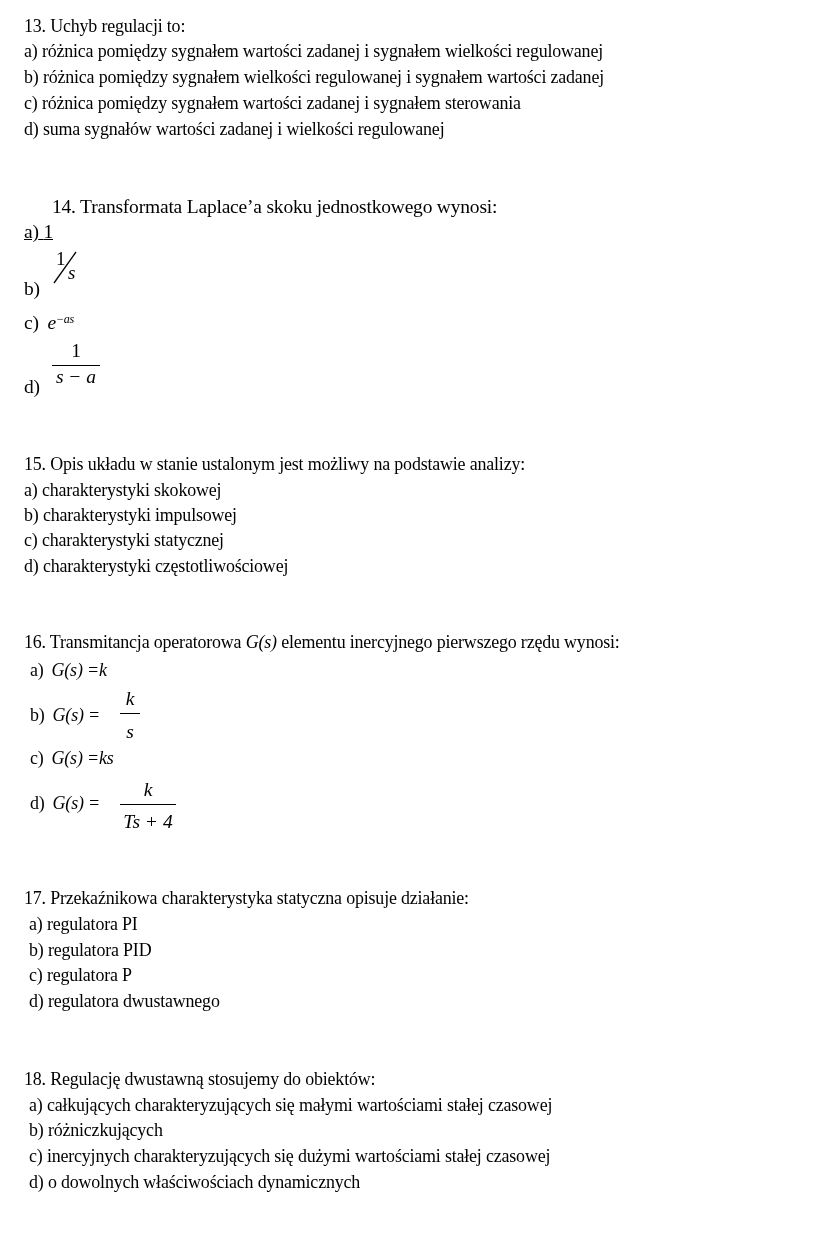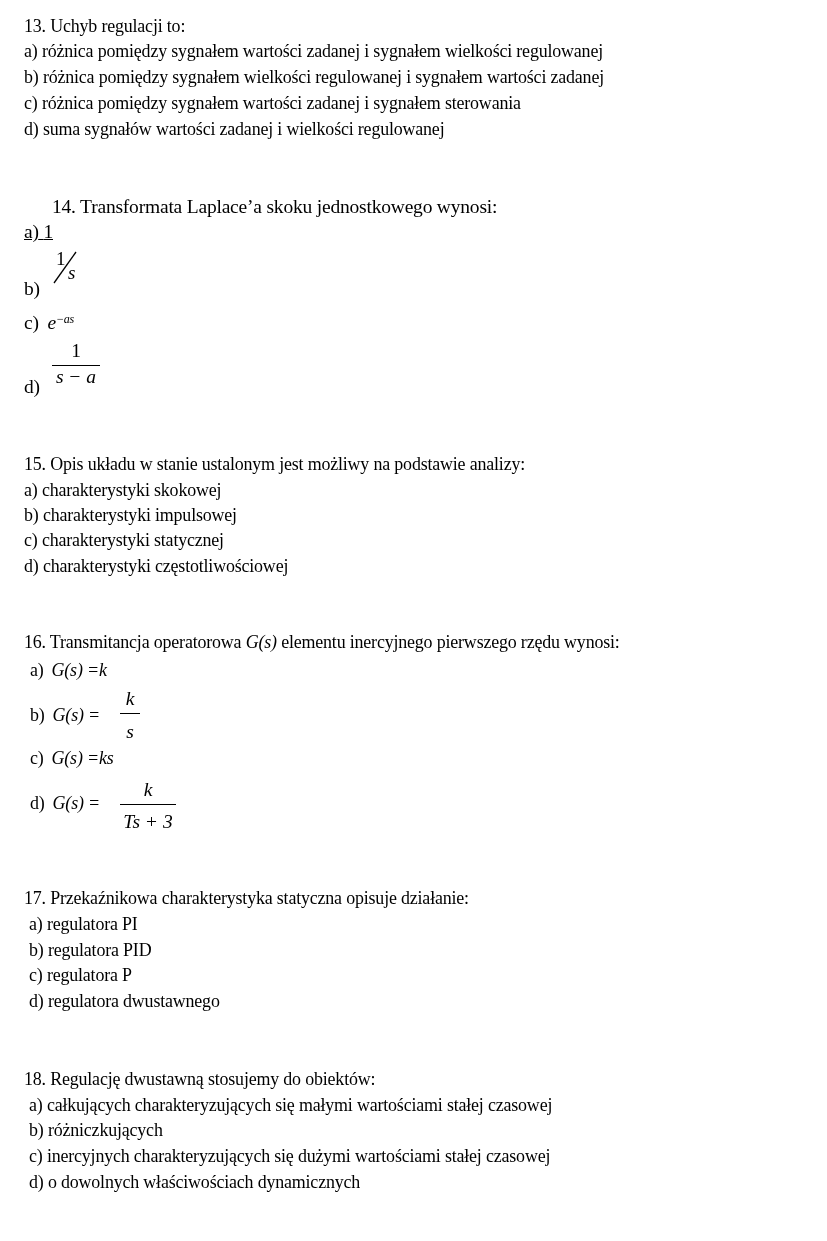--- a/index.html
+++ b/index.html
@@ -113,21 +113,21 @@
   <div class="line cond" style="left:30px;top:747px;">
     <span>c)</span>
     <span class="math" style="margin-left:4px;">G(s) =</span><span class="math">ks</span>
   </div>
   <div class="line cond" style="left:30px;top:792px;">
     <span>d)</span>
     <span class="math" style="margin-left:4px;">G(s) =</span>
   </div>
   <div style="position:absolute;left:120px;top:779px;width:56px;text-align:center;font-size:19.5px;line-height:22px;font-style:italic;">
     <div style="padding-bottom:3px;">k</div>
-    <div style="border-top:1.3px solid #000;padding-top:6px;">Ts + 3</div>
+    <div style="border-top:1.3px solid #000;padding-top:6px;">Ts + 4</div>
   </div>
 </div>
 
 <div>
   <div class="line cond" style="left:24px;top:887px;">
     <span>17.</span>
     <span>Przekaźnikowa charakterystyka statyczna opisuje działanie:</span>
   </div>
   <div class="line cond" style="left:29px;top:913px;">
     <span>a)</span>

